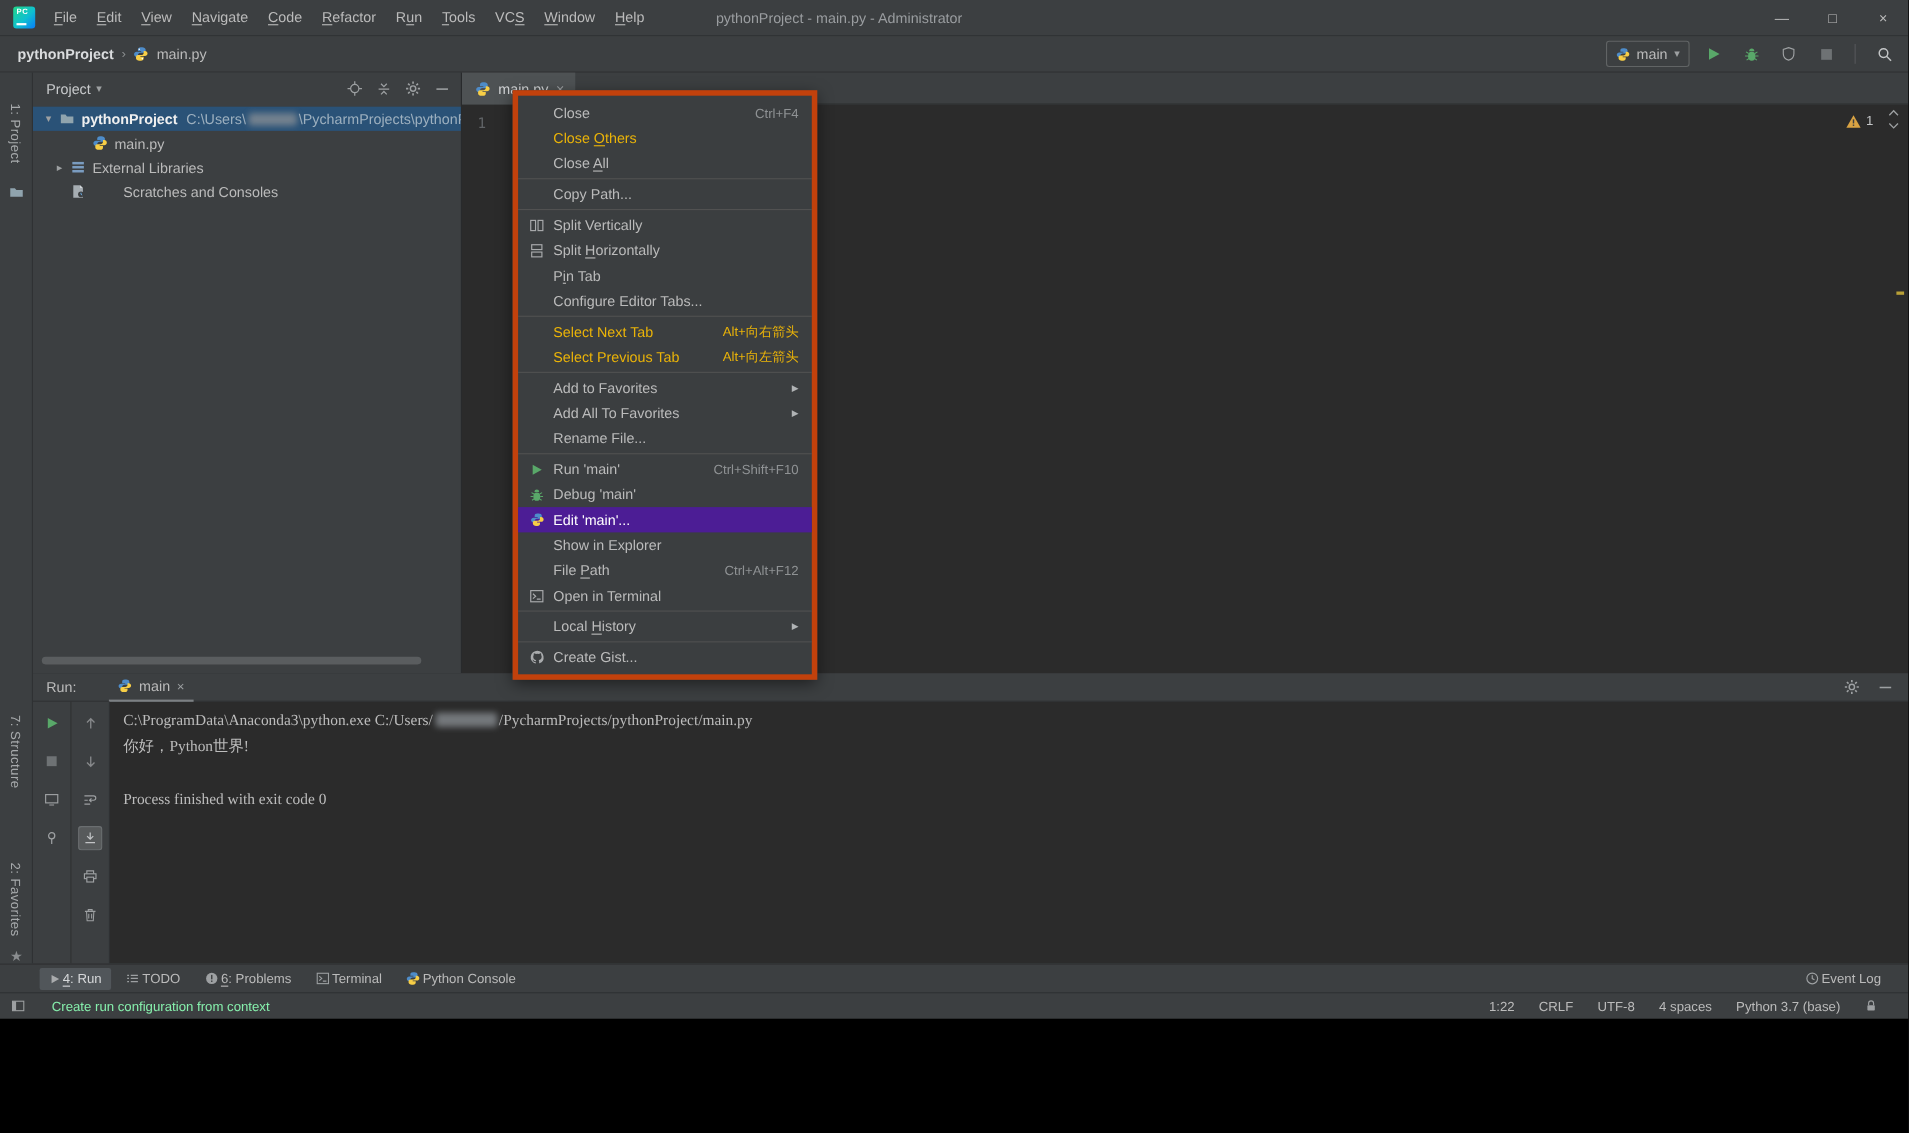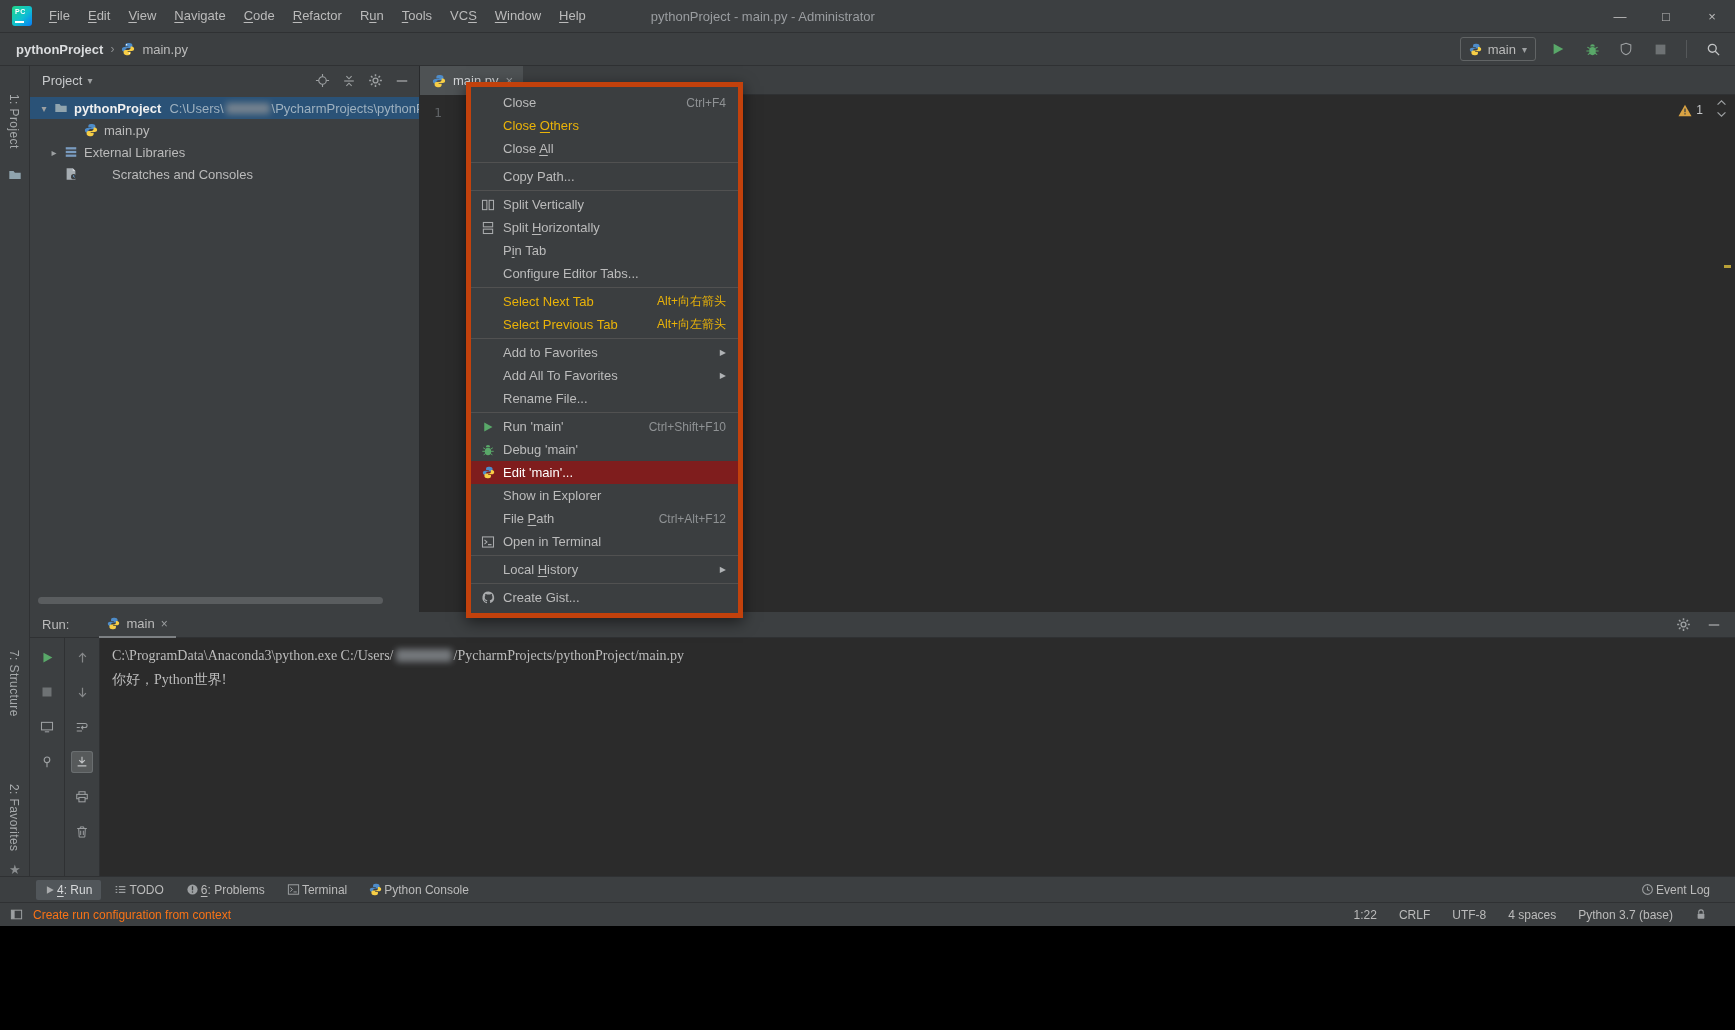--- a/index.html
+++ b/index.html
@@ -70,21 +70,21 @@
   .stripe-mark { position:absolute; right:4px; top:170px; width:7px; height:3px; background:#b8a037; }
 
   
   .ctx-menu { position:absolute; left:466px; top:82px; width:277px; background:#3b3e40; border:5px solid #c2410c; box-shadow:0 4px 14px rgba(0,0,0,.55); padding:4px 0; z-index:50; }
   .mi { display:flex; align-items:center; height:23px; padding:0 12px 0 7px; cursor:default; }
   .mi .ic { width:20px; height:16px; margin-right:5px; display:flex; align-items:center; justify-content:center; flex:none; }
   .mi .lbl { color:#bbbbbb; white-space:nowrap; }
   .mi .sc { margin-left:auto; color:#8f9294; font-size:12px; padding-left:20px; }
   .mi .sub { margin-left:auto; color:#b0b3b5; font-size:8px; }
   .mi.disabled .lbl, .mi.disabled .sc { color:#eab308; }
-  .mi.selected { background:#7f1d1d; }
+  .mi.selected { background:#4c1d95; }
   .mi.selected .lbl { color:#ffffff; }
   .msep { height:1px; background:#515151; margin:2px 0; }
 
   
   .run-panel { position:absolute; left:30px; top:612px; right:0; height:264px; background:#2b2b2b; }
   .run-header { height:26px; background:#3c3f41; border-bottom:1px solid #2f3133; display:flex; align-items:center; }
   .run-label { margin-left:12px; color:#bbbbbb; }
   .run-tab { display:flex; align-items:center; gap:6px; height:26px; margin-left:30px; padding:0 8px; border-bottom:2px solid #7c8083; }
   .run-tab .tab-close { color:#9da0a2; font-size:12px; }
   .run-header-actions { margin-left:auto; display:flex; align-items:center; gap:16px; margin-right:14px; }
@@ -97,21 +97,21 @@
   .cline { white-space:pre; }
 
   
   .tw-bar { position:absolute; left:0; top:876px; right:0; height:26px; background:#3c3f41; border-top:1px solid #2f3133; display:flex; align-items:center; padding-left:36px; font-size:12px; }
   .tw-item { display:flex; align-items:center; gap:2px; height:20px; padding:0 9px; border-radius:2px; margin-right:4px; color:#bbbbbb; }
   .tw-item.active { background:#51565a; color:#d6d8da; }
   .tw-right { margin-left:auto; margin-right:16px; }
 
   
   .status-bar { position:absolute; left:0; top:902px; right:0; height:24px; background:#3c3f41; border-top:1px solid #2f3133; display:flex; align-items:center; font-size:12px; }
-  .sb-msg { margin-left:10px; color:#f97316; }
+  .sb-msg { margin-left:24px; color:#86efac; }
   .sb-right { margin-left:auto; display:flex; align-items:center; gap:22px; margin-right:28px; color:#bbbbbb; }
 </style>
 </head>
 <body>
 
 <div class="screen">
 <div class="window">
 
   <header class="titlebar">
     <span class="pc-logo">
@@ -552,20 +552,21 @@
         <span class="rbtn">
               <svg width="14" height="14" viewBox="0 0 16 16">
                 <path d="M2.5 4h11M6 4V2.2h4V4M4.2 4l.6 9.8h6.4l.6-9.8M6.5 6.5v5M9.5 6.5v5" fill="none" stroke="#9da0a2" stroke-width="1.1"></path>
               </svg>
             </span>
       </div>
       <div class="console">
         <div class="cline"><span>C:\ProgramData\Anaconda3\python.exe C:/Users/</span><span class="redact"></span><span>/PycharmProjects/pythonProject/main.py</span></div>
         <div class="cline">你好，Python世界!</div>
         <div class="cline">&nbsp;</div>
+        <div class="cline">Process finished with exit code 0</div>
       </div>
     </div>
   </section>
 
   <footer class="tw-bar">
     <span class="tw-item active">
       <span class="icon">
             <svg width="10" height="10" viewBox="0 0 16 16">
               <path fill="#a9abad" d="M3 2l11 6-11 6z"></path>
             </svg>

